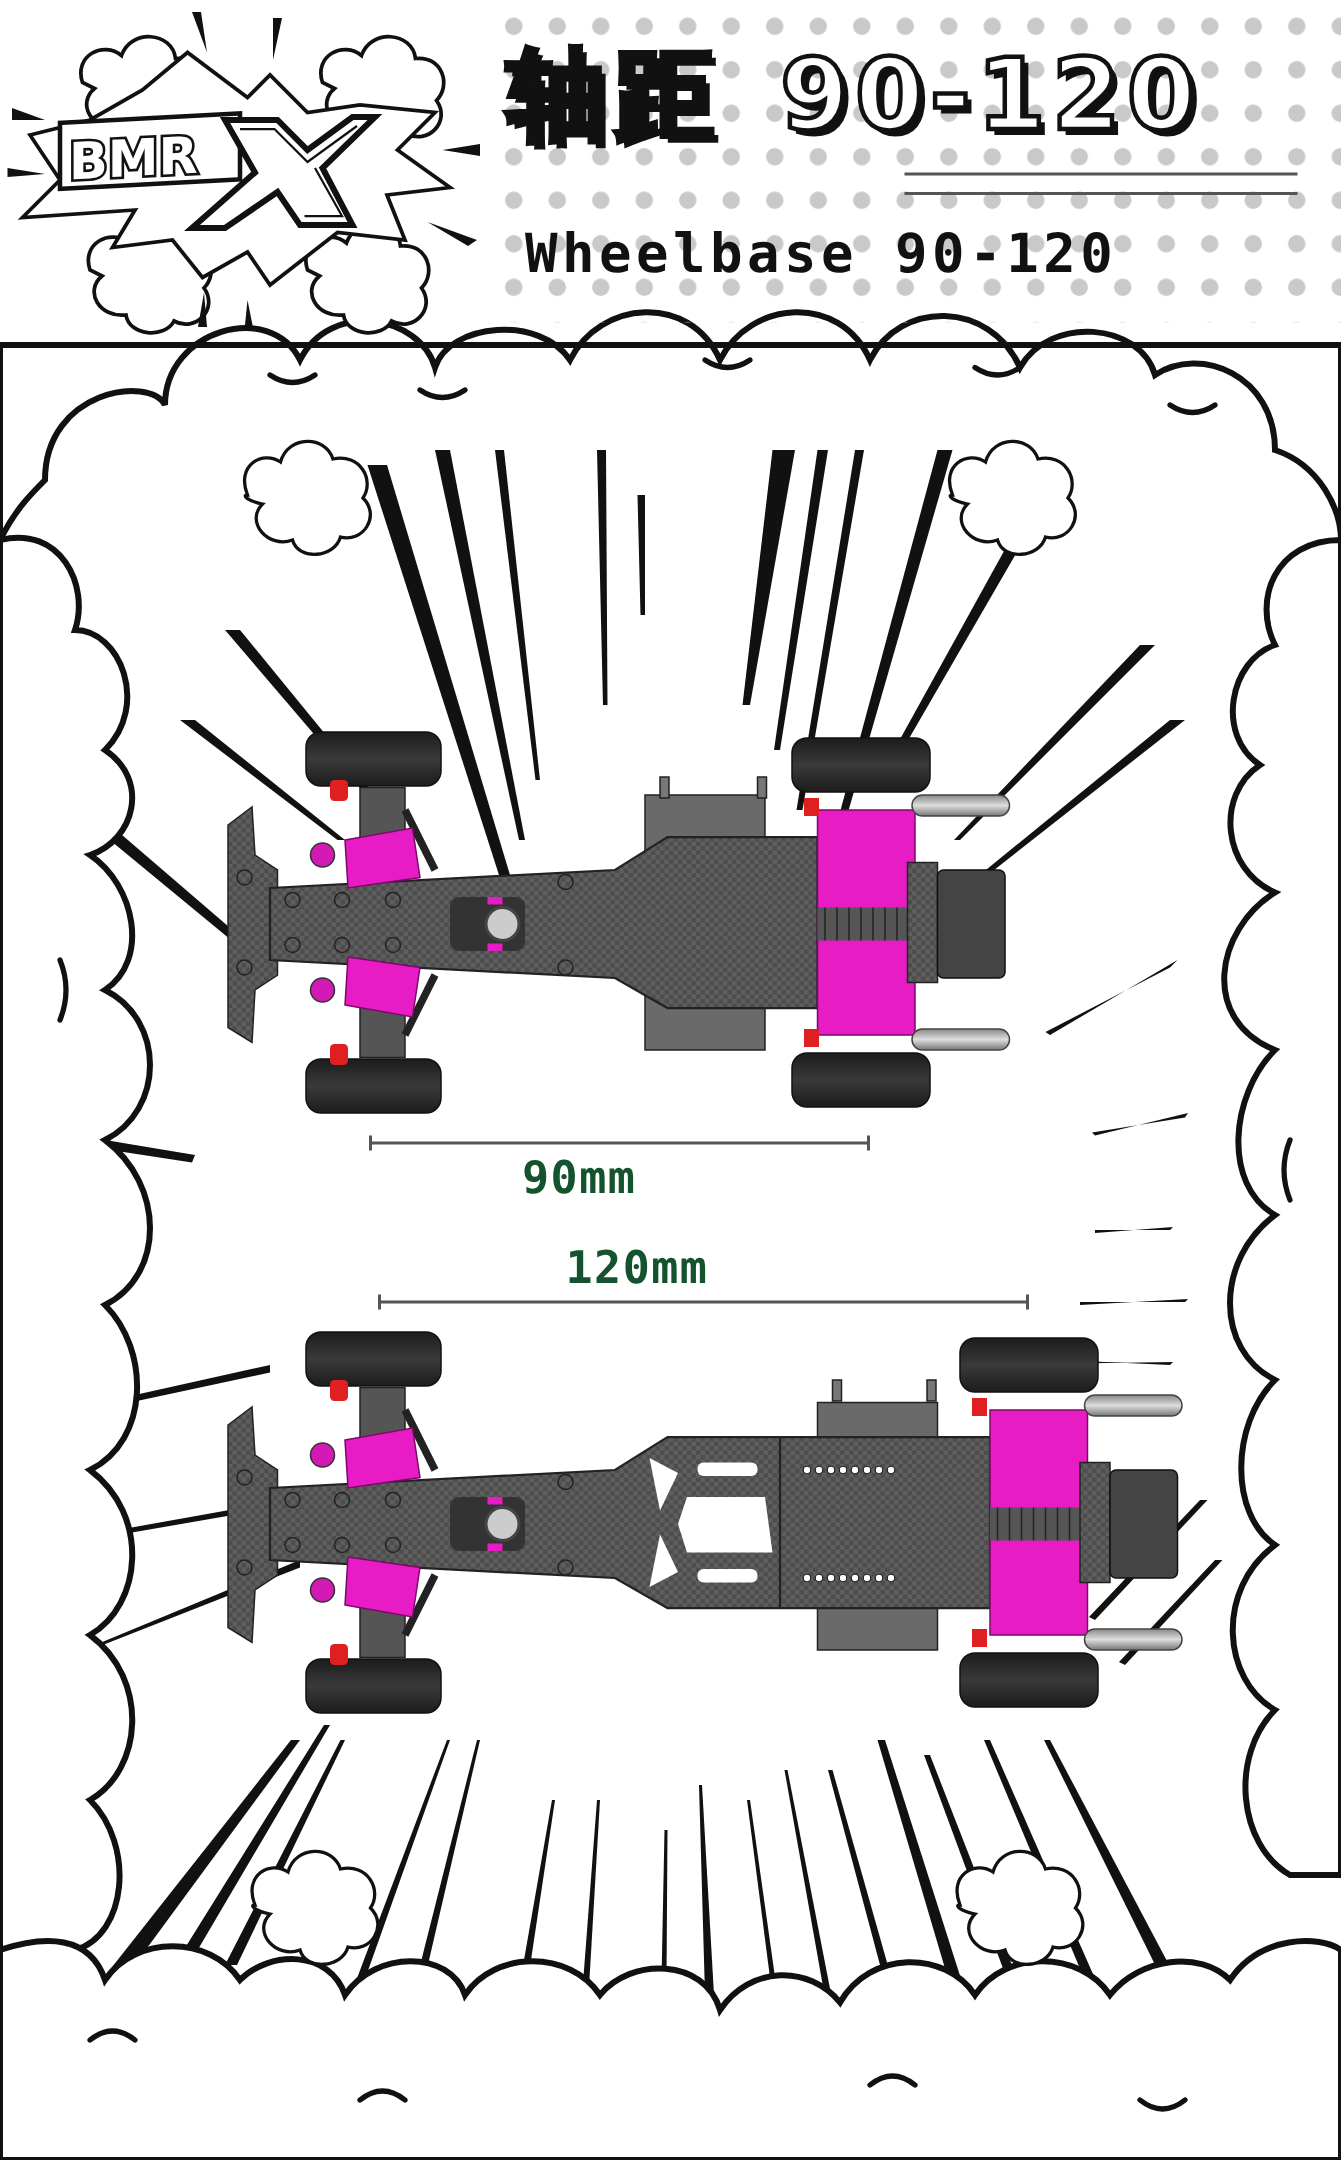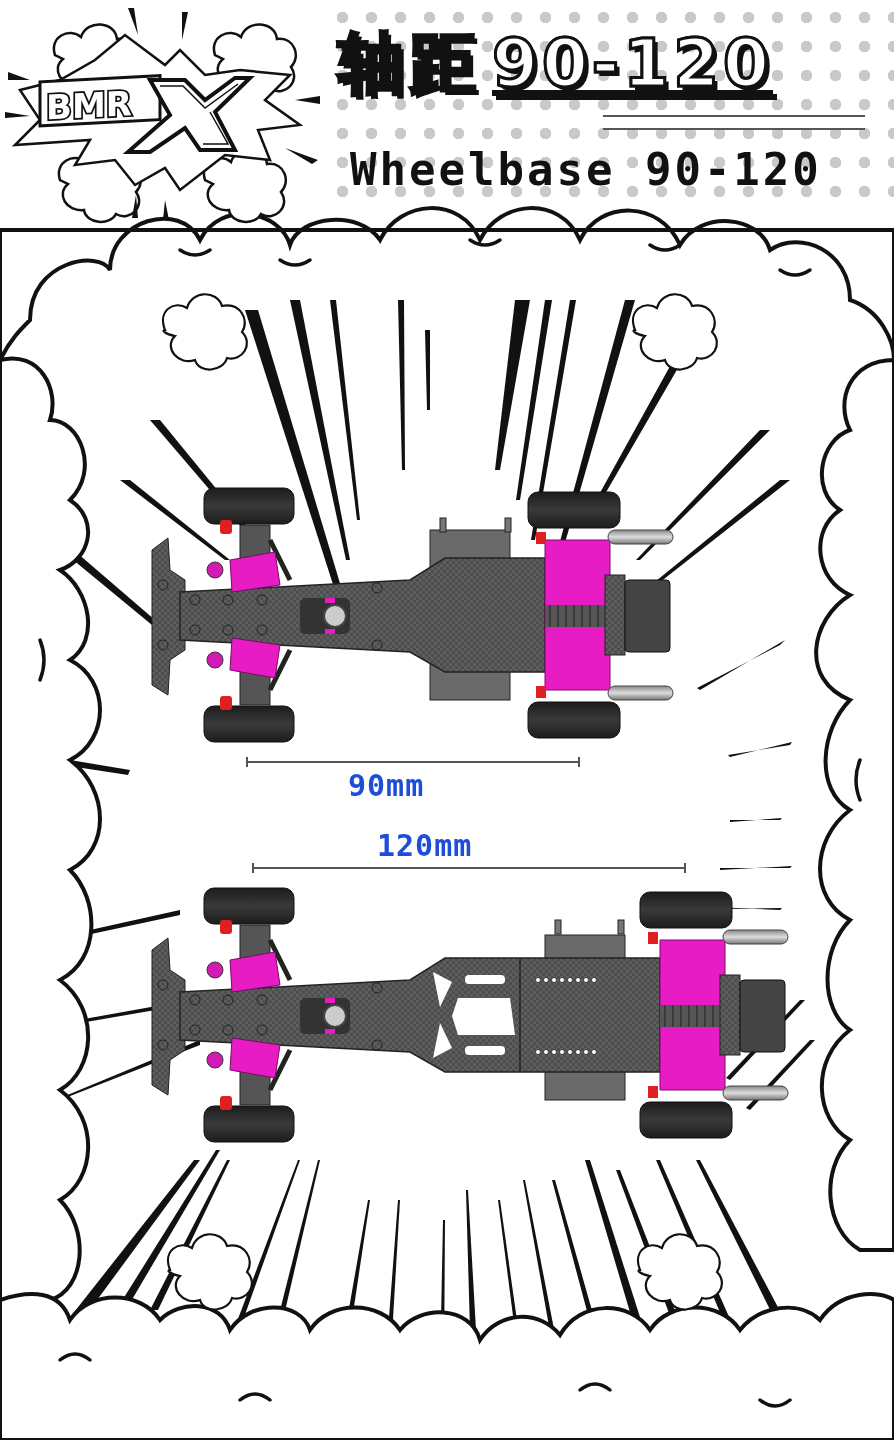--- a/index.html
+++ b/index.html
@@ -13,33 +13,33 @@
     background-position: 6px 3px;
   }
   .title-cn {
     position:absolute; left:338px; top:24px; height:80px;
     font-family:"DejaVu Sans", sans-serif; font-weight:bold; font-size:66px; line-height:80px;
     color:#ffffff; letter-spacing:6px;
     -webkit-text-stroke: 3px #111;
     text-shadow: 4px 4px 0 #111;
     white-space:nowrap;
   }
-  .title-cn .num { letter-spacing:4px; margin-left:10px;text-decoration:underline; }
+  .title-cn .num { letter-spacing:4px; margin-left:38px; }
   .rule { position:absolute; left:603px; width:262px; height:2px; background:#555; }
   .title-en {
     position:absolute; left:350px; top:138px; height:64px;
-    font-family:"DejaVu Sans Mono", monospace; font-weight:bold; font-size:44px; line-height:64px;
+    font-family:"DejaVu Sans Mono", monospace; font-weight:bold; font-size:36px; line-height:64px;
     color:#111; letter-spacing:3px; white-space:nowrap;
   }
   .dim-line { position:absolute; height:2px; background:#555; }
   .dim-line::before, .dim-line::after { content:""; position:absolute; top:-4px; width:2px; height:10px; background:#555; }
   .dim-line::before { left:0; } .dim-line::after { right:0; }
   .dim-label {
     position:absolute; font-family:"DejaVu Sans Mono", monospace; font-weight:bold;
-    font-size:30px; color:#1d4ed8; letter-spacing:1px; white-space:nowrap;
+    font-size:30px; color:#14532d; letter-spacing:1px; white-space:nowrap;
   }
   .car { position:absolute; }
 </style>
 </head>
 <body>
 
 <svg id="bg-svg" class="layer" viewBox="0 0 894 1440" xmlns="http://www.w3.org/2000/svg">
   <g fill="#111" stroke="none">
 
     <polygon points="245,310 258,310 345,600 338,600"></polygon>

